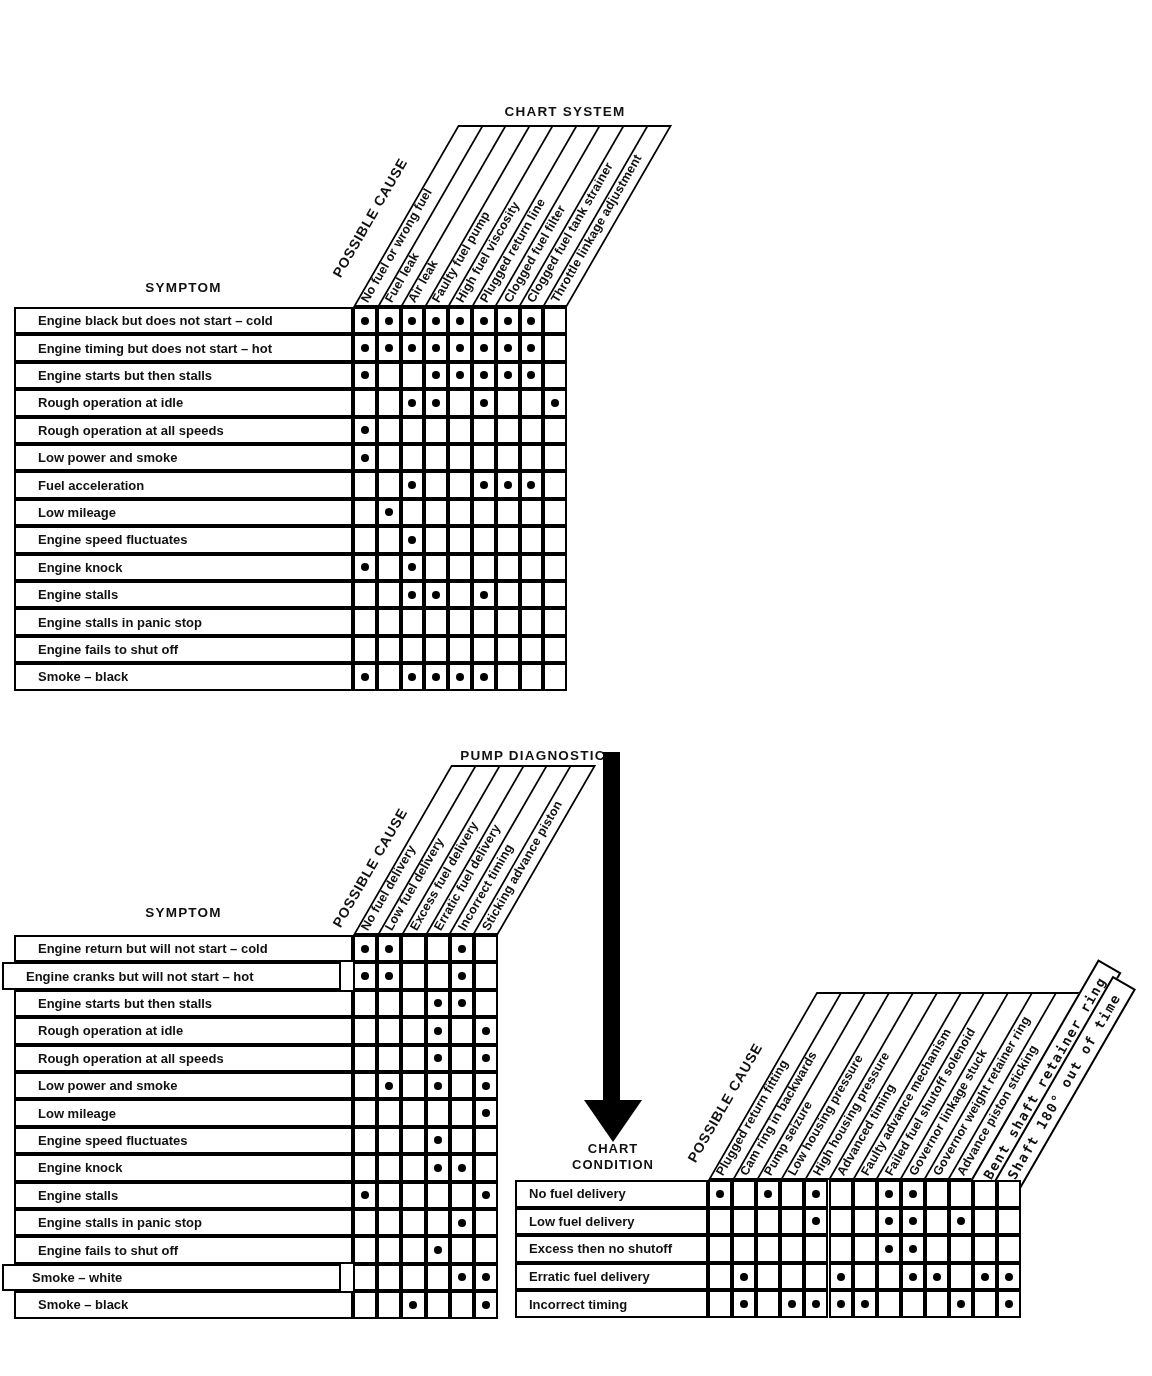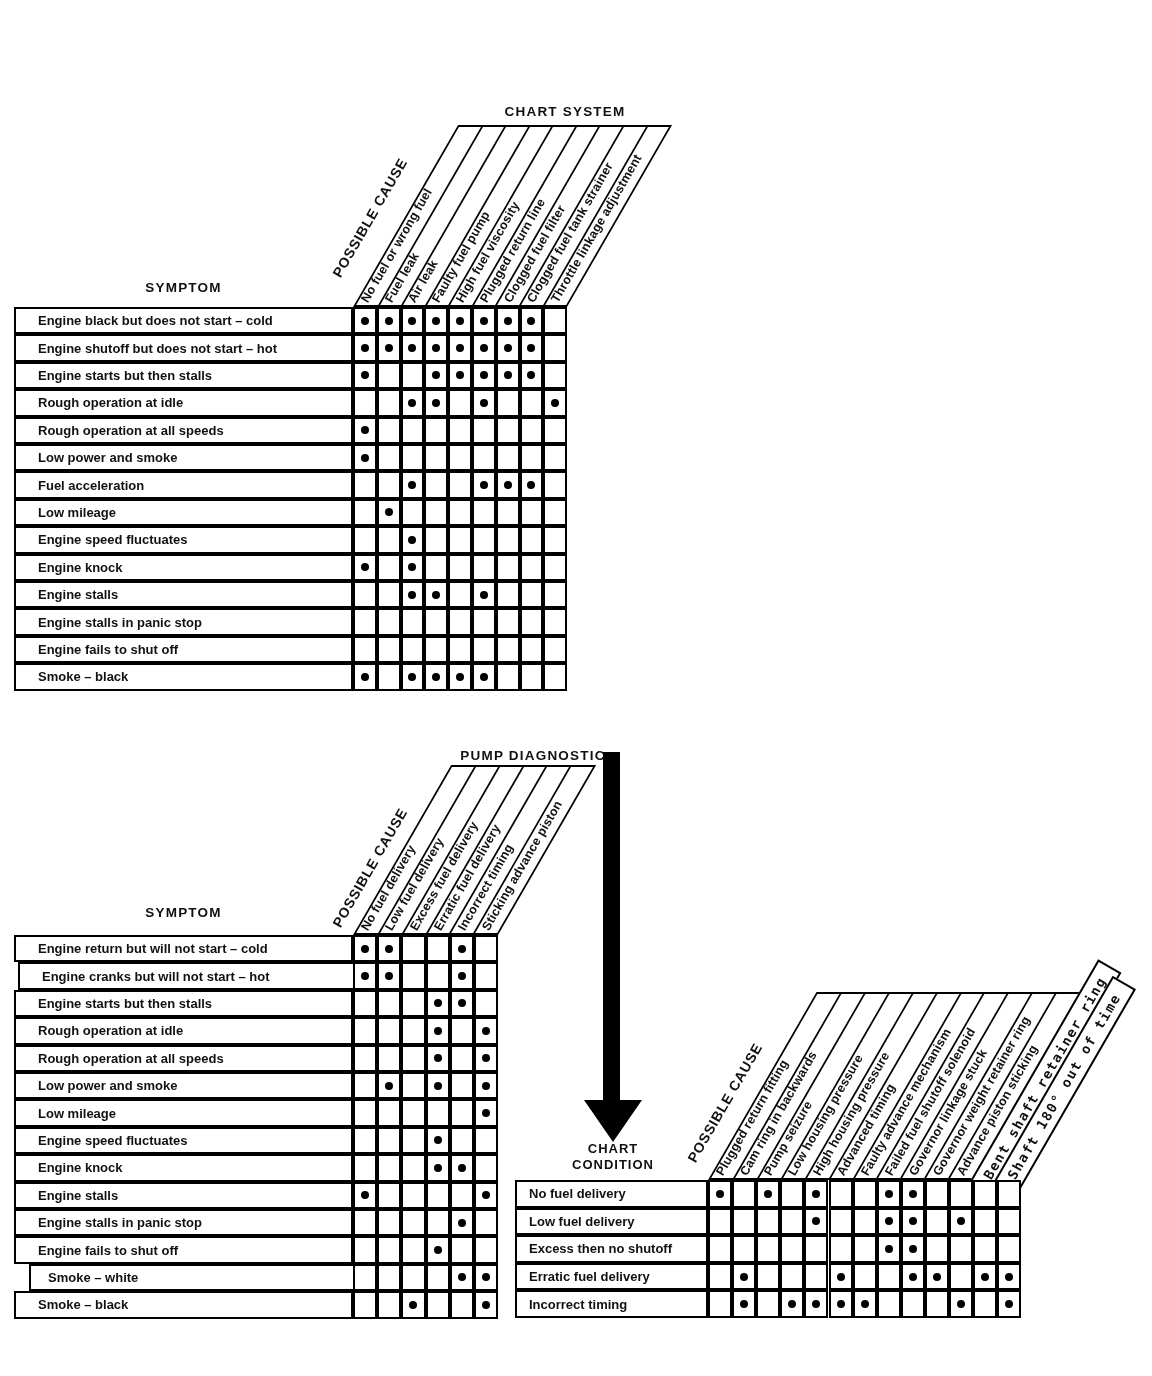--- a/index.html
+++ b/index.html
@@ -82,21 +82,21 @@
       <div class="cell" style="left: 472px; top: 307px; width: 23.8px; height: 27.4px;">
         <div class="dot"></div>
       </div>
       <div class="cell" style="left: 495.8px; top: 307px; width: 23.8px; height: 27.4px;">
         <div class="dot"></div>
       </div>
       <div class="cell" style="left: 519.6px; top: 307px; width: 23.8px; height: 27.4px;">
         <div class="dot"></div>
       </div>
       <div class="cell" style="left: 543.4px; top: 307px; width: 23.8px; height: 27.4px;"></div>
-      <div class="rowlabel" style="left: 14px; top: 334.4px; width: 339px; height: 27.4px; padding-left: 22px;">Engine shutoff but does not start – hot</div>
+      <div class="rowlabel" style="left: 14px; top: 334.4px; width: 339px; height: 27.4px; padding-left: 22px;">Engine timing but does not start – hot</div>
       <div class="cell" style="left: 353px; top: 334.4px; width: 23.8px; height: 27.4px;">
         <div class="dot"></div>
       </div>
       <div class="cell" style="left: 376.8px; top: 334.4px; width: 23.8px; height: 27.4px;">
         <div class="dot"></div>
       </div>
       <div class="cell" style="left: 400.6px; top: 334.4px; width: 23.8px; height: 27.4px;">
         <div class="dot"></div>
       </div>
       <div class="cell" style="left: 424.4px; top: 334.4px; width: 23.8px; height: 27.4px;">
@@ -317,21 +317,21 @@
       </div>
       <div class="cell" style="left: 377.2px; top: 935px; width: 24.2px; height: 27.4px;">
         <div class="dot"></div>
       </div>
       <div class="cell" style="left: 401.4px; top: 935px; width: 24.2px; height: 27.4px;"></div>
       <div class="cell" style="left: 425.6px; top: 935px; width: 24.2px; height: 27.4px;"></div>
       <div class="cell" style="left: 449.8px; top: 935px; width: 24.2px; height: 27.4px;">
         <div class="dot"></div>
       </div>
       <div class="cell" style="left: 474px; top: 935px; width: 24.2px; height: 27.4px;"></div>
-      <div class="rowlabel" style="left: 18px; top: 962.4px; width: 339px; height: 27.4px; padding-left: 22px;">Engine cranks but will not start – hot</div>
+      <div class="rowlabel" style="left: 2px; top: 962.4px; width: 339px; height: 27.4px; padding-left: 22px;">Engine cranks but will not start – hot</div>
       <div class="cell" style="left: 353px; top: 962.4px; width: 24.2px; height: 27.4px;">
         <div class="dot"></div>
       </div>
       <div class="cell" style="left: 377.2px; top: 962.4px; width: 24.2px; height: 27.4px;">
         <div class="dot"></div>
       </div>
       <div class="cell" style="left: 401.4px; top: 962.4px; width: 24.2px; height: 27.4px;"></div>
       <div class="cell" style="left: 425.6px; top: 962.4px; width: 24.2px; height: 27.4px;"></div>
       <div class="cell" style="left: 449.8px; top: 962.4px; width: 24.2px; height: 27.4px;">
         <div class="dot"></div>
@@ -434,21 +434,21 @@
       <div class="cell" style="left: 474px; top: 1209px; width: 24.2px; height: 27.4px;"></div>
       <div class="rowlabel" style="left: 14px; top: 1236.4px; width: 339px; height: 27.4px; padding-left: 22px;">Engine fails to shut off</div>
       <div class="cell" style="left: 353px; top: 1236.4px; width: 24.2px; height: 27.4px;"></div>
       <div class="cell" style="left: 377.2px; top: 1236.4px; width: 24.2px; height: 27.4px;"></div>
       <div class="cell" style="left: 401.4px; top: 1236.4px; width: 24.2px; height: 27.4px;"></div>
       <div class="cell" style="left: 425.6px; top: 1236.4px; width: 24.2px; height: 27.4px;">
         <div class="dot"></div>
       </div>
       <div class="cell" style="left: 449.8px; top: 1236.4px; width: 24.2px; height: 27.4px;"></div>
       <div class="cell" style="left: 474px; top: 1236.4px; width: 24.2px; height: 27.4px;"></div>
-      <div class="rowlabel" style="left: 29px; top: 1263.8px; width: 339px; height: 27.4px; padding-left: 17px;">Smoke – white</div>
+      <div class="rowlabel" style="left: 2px; top: 1263.8px; width: 339px; height: 27.4px; padding-left: 28px;">Smoke – white</div>
       <div class="cell" style="left: 353px; top: 1263.8px; width: 24.2px; height: 27.4px;"></div>
       <div class="cell" style="left: 377.2px; top: 1263.8px; width: 24.2px; height: 27.4px;"></div>
       <div class="cell" style="left: 401.4px; top: 1263.8px; width: 24.2px; height: 27.4px;"></div>
       <div class="cell" style="left: 425.6px; top: 1263.8px; width: 24.2px; height: 27.4px;"></div>
       <div class="cell" style="left: 449.8px; top: 1263.8px; width: 24.2px; height: 27.4px;">
         <div class="dot"></div>
       </div>
       <div class="cell" style="left: 474px; top: 1263.8px; width: 24.2px; height: 27.4px;">
         <div class="dot"></div>
       </div>

